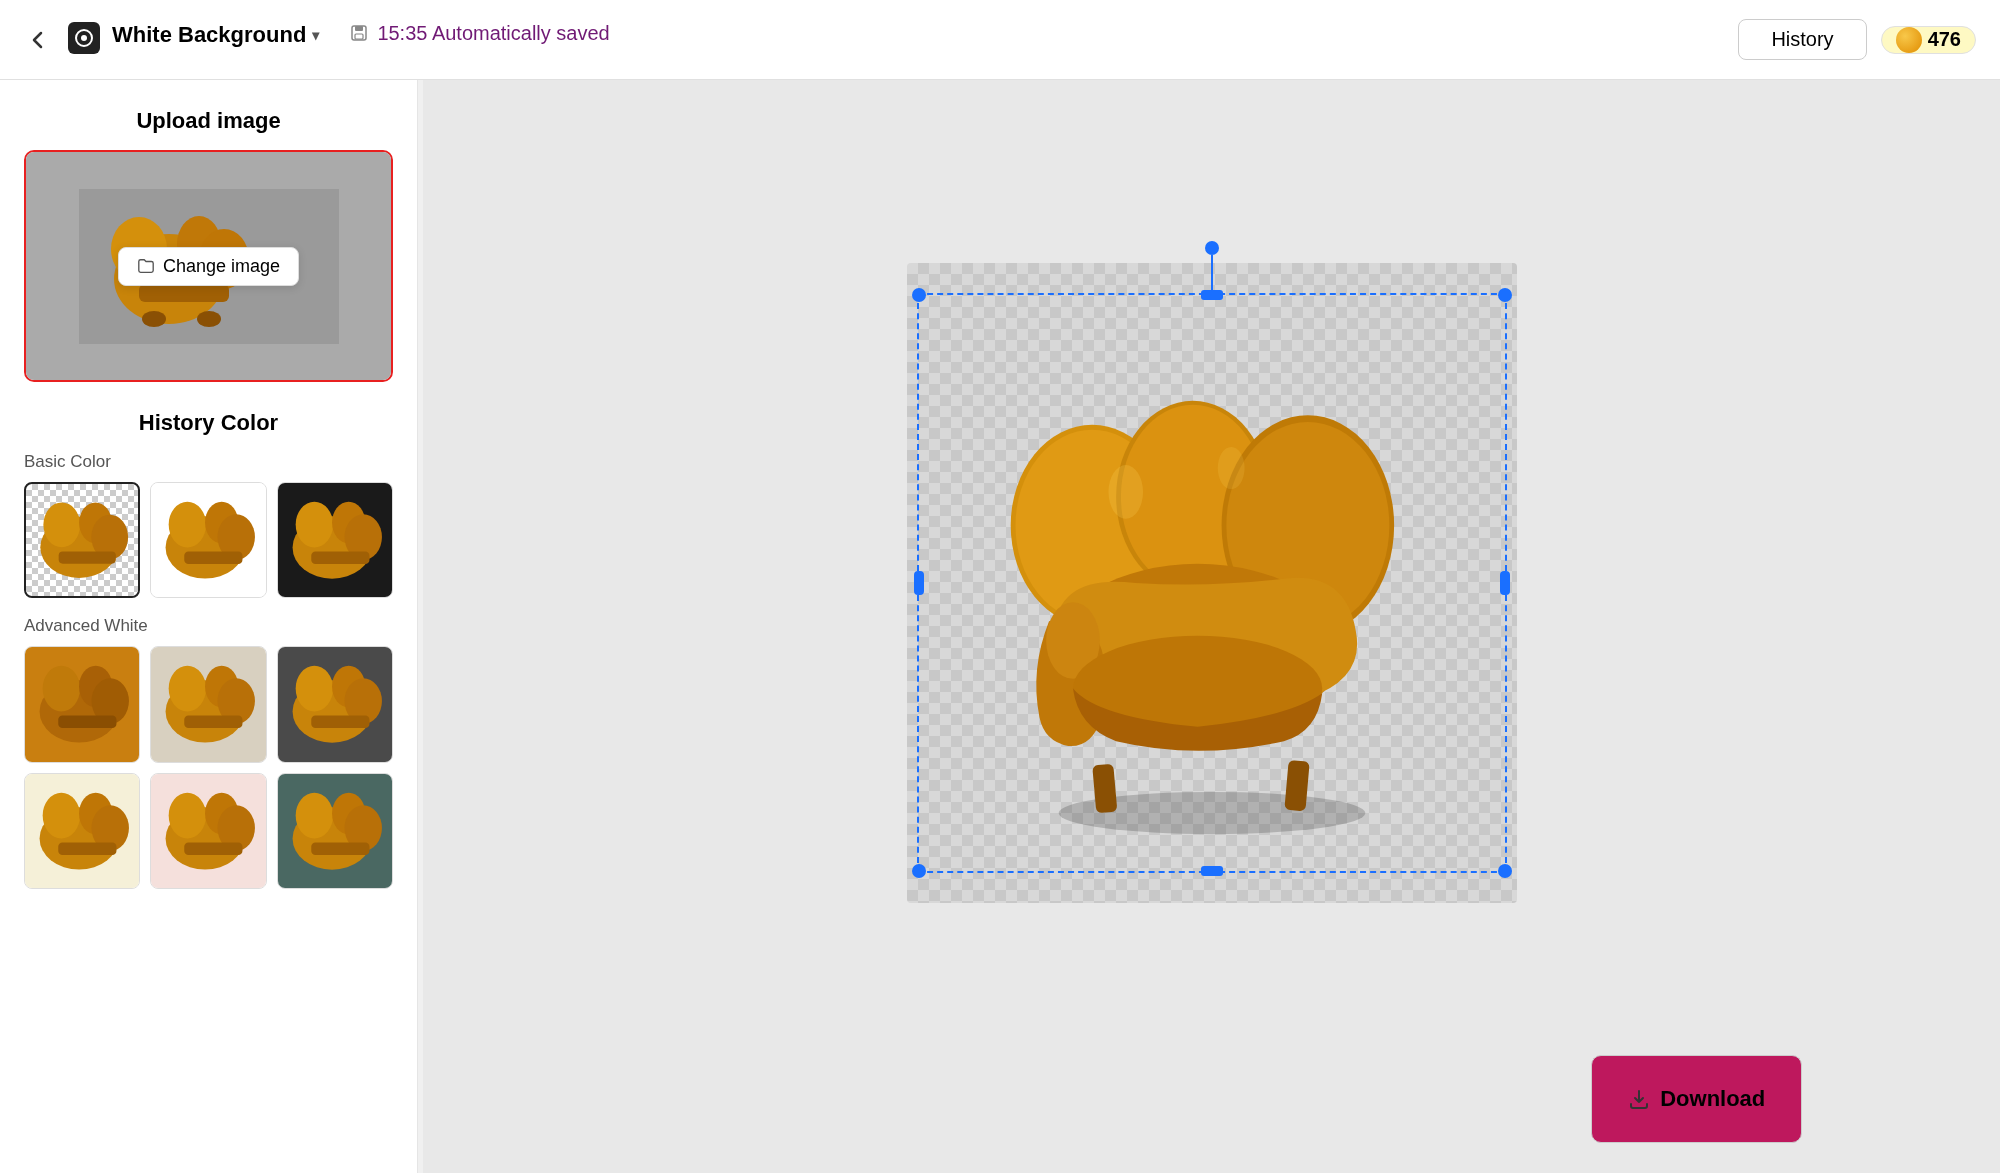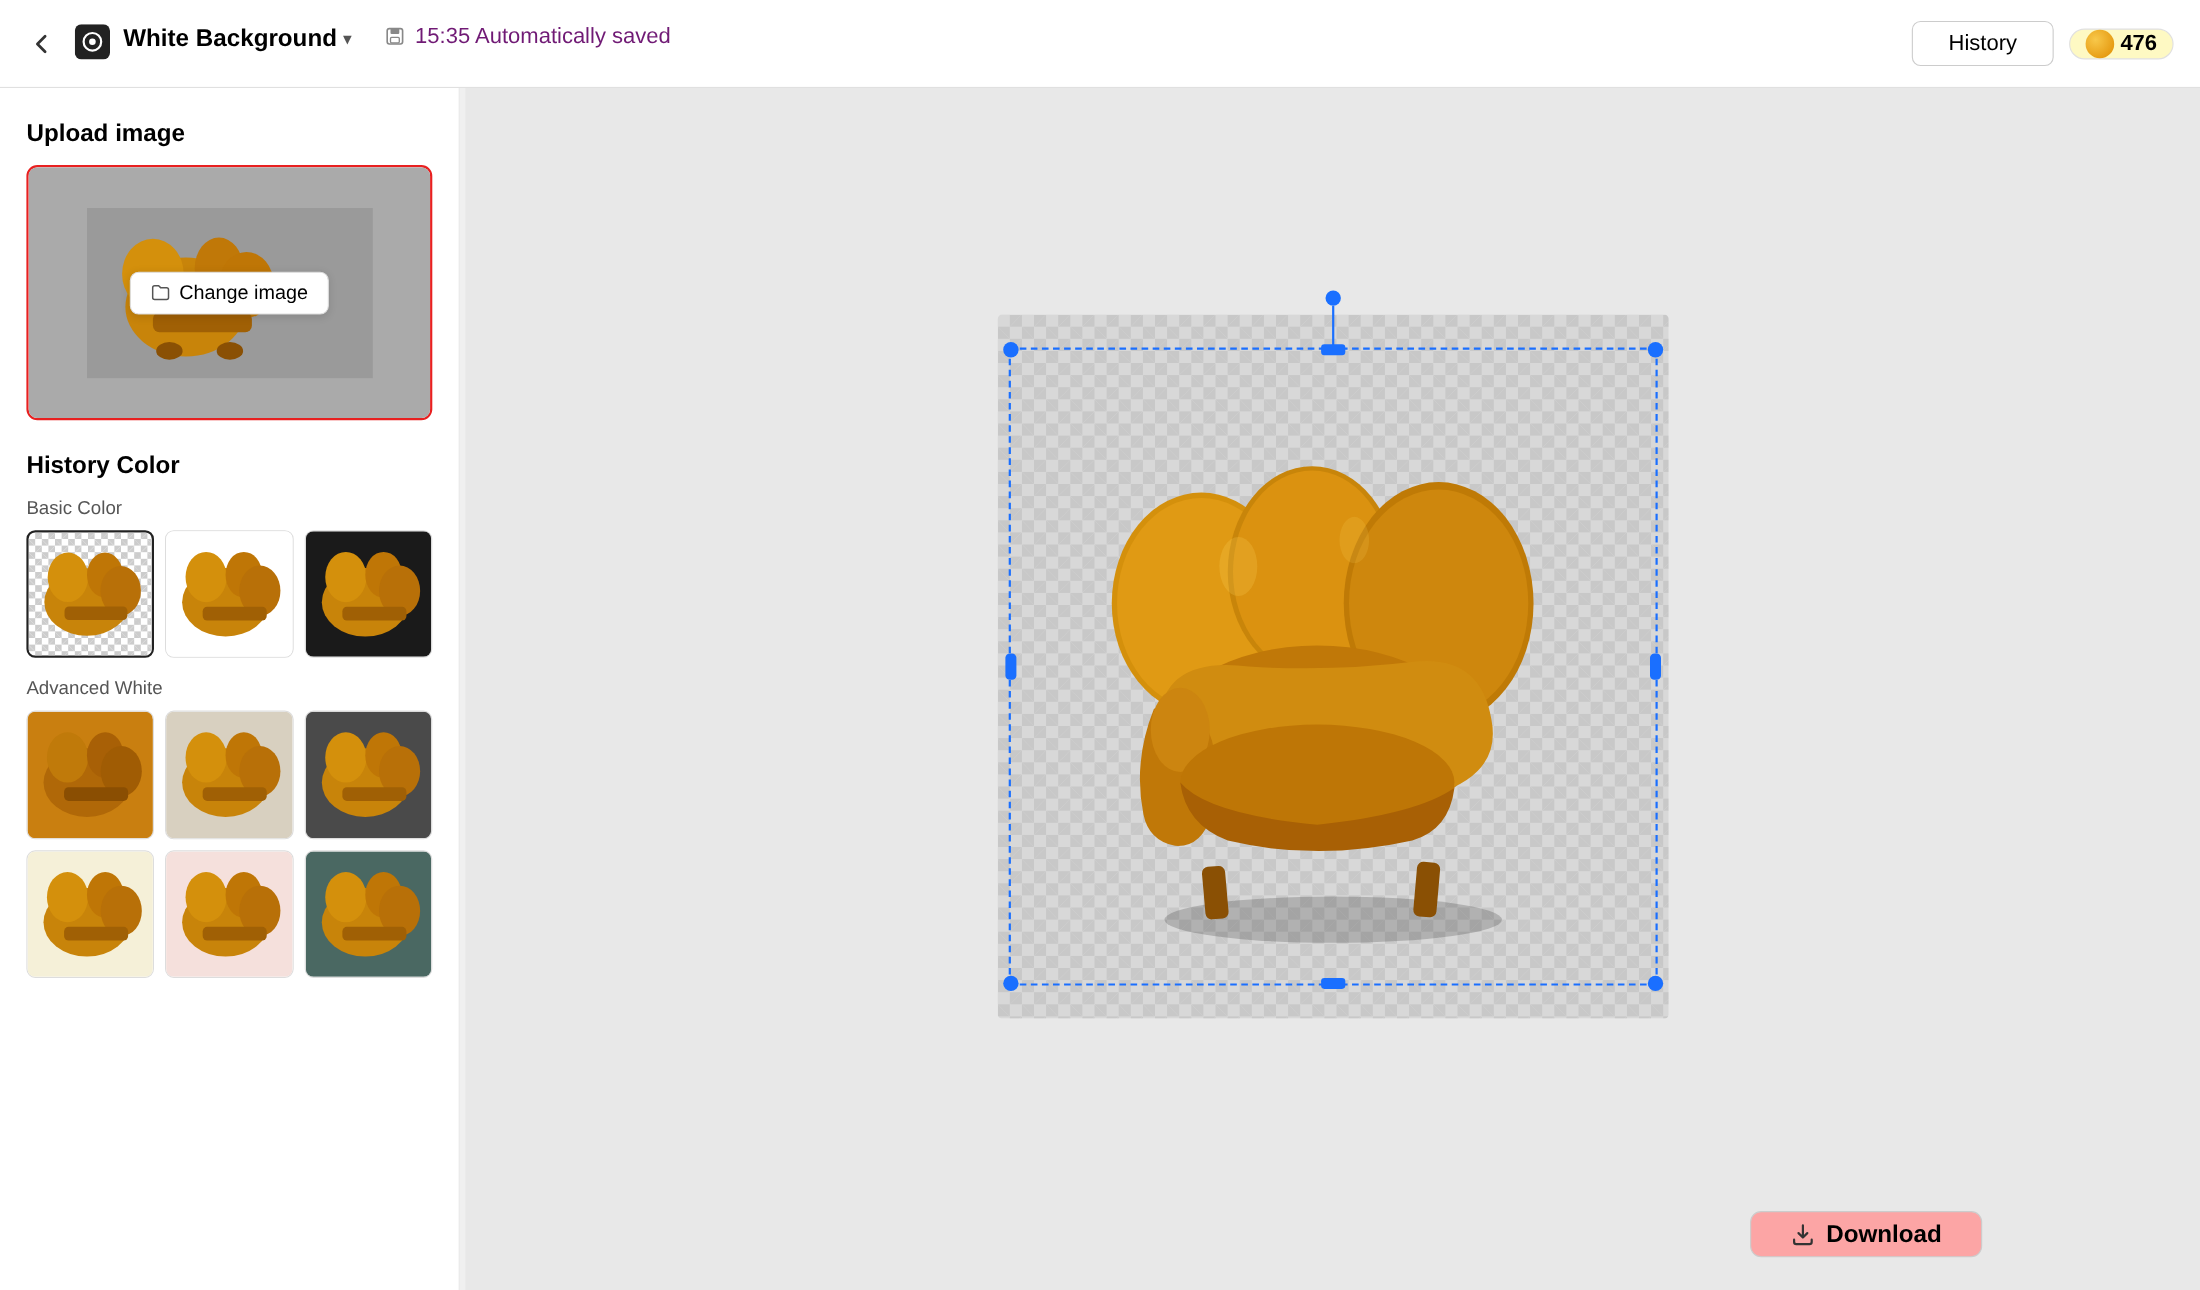--- a/index.html
+++ b/index.html
@@ -19,21 +19,21 @@
     .header-right { position: absolute; right: 24px; display: flex; align-items: center; gap: 14px; }
     .history-btn { padding: 8px 32px; border: 1px solid #ccc; border-radius: 8px; background: #fff; cursor: pointer; font-size: 20px; font-weight: 500; }
     .coins-badge { display: flex; align-items: center; gap: 6px; background: #fef9c3; border: 1px solid #e0e0e0; border-radius: 20px; padding: 0 14px; font-size: 20px; font-weight: 600; }
     .coin-icon { width: 26px; height: 26px; border-radius: 50%; background: radial-gradient(circle at 35% 35%, #f8c84a, #e08c00); }
 
     
     .main { display: flex; height: calc(1173px - 80px); }
 
     
     .left-panel { width: 418px; background: #fff; padding: 28px 24px; overflow-y: auto; border-right: 1px solid #e5e5e5; flex-shrink: 0; }
-    .section-title { font-size: 22px; font-weight: 700; margin-bottom: 16px; }
+    .section-title { font-size: 22px; font-weight: 700; margin-bottom: 16px; text-align: center; }
 
     
     .upload-box {
       border: 2.5px solid #e82020; border-radius: 10px; overflow: hidden;
       position: relative; height: 232px; background: #b0b0b0; cursor: pointer;
       display: flex; align-items: center; justify-content: center;
     }
     .chair-thumb-bg { width: 100%; height: 100%; background: #aaa; display: flex; align-items: center; justify-content: center; }
     .change-image-btn {
       position: absolute; background: #fff; border: 1px solid #ddd; border-radius: 8px;
@@ -90,22 +90,22 @@
     .handle.top-left { top: 0; left: 0; }
     .handle.top-right { top: 0; left: 100%; }
     .handle.mid-left { top: 50%; left: 0; width: 10px; height: 24px; border-radius: 4px; transform: translate(-50%, -50%); }
     .handle.mid-right { top: 50%; left: 100%; width: 10px; height: 24px; border-radius: 4px; transform: translate(-50%, -50%); }
     .handle.bot-left { top: 100%; left: 0; }
     .handle.bot-center { top: 100%; left: 50%; }
     .handle.bot-right { top: 100%; left: 100%; }
     .handle.top-stem { position: absolute; top: -40px; left: 50%; width: 2px; height: 40px; background: #1a6fff; border-radius: 0; transform: translateX(-50%); }
     .handle.top-circle { position: absolute; top: -54px; left: 50%; width: 14px; height: 14px; background: #1a6fff; border-radius: 50%; transform: translateX(-50%); }
     .download-btn {
-      display: flex; align-items: center; gap: 10px; padding: 7px 36px;
-      background: #fca5a5; border: 1.5px solid #ccc; border-radius: 10px;
+      display: flex; align-items: center; gap: 10px; padding: 30px 36px;
+      background: #be185d; border: 1.5px solid #ccc; border-radius: 10px;
       font-size: 22px; font-weight: 600; cursor: pointer;
     }
 
     
     .panel-divider { width: 5px; background: #f0f0f0; cursor: col-resize; flex-shrink: 0; }
   </style>
 </head>
 <body>
 
 <div class="header">

